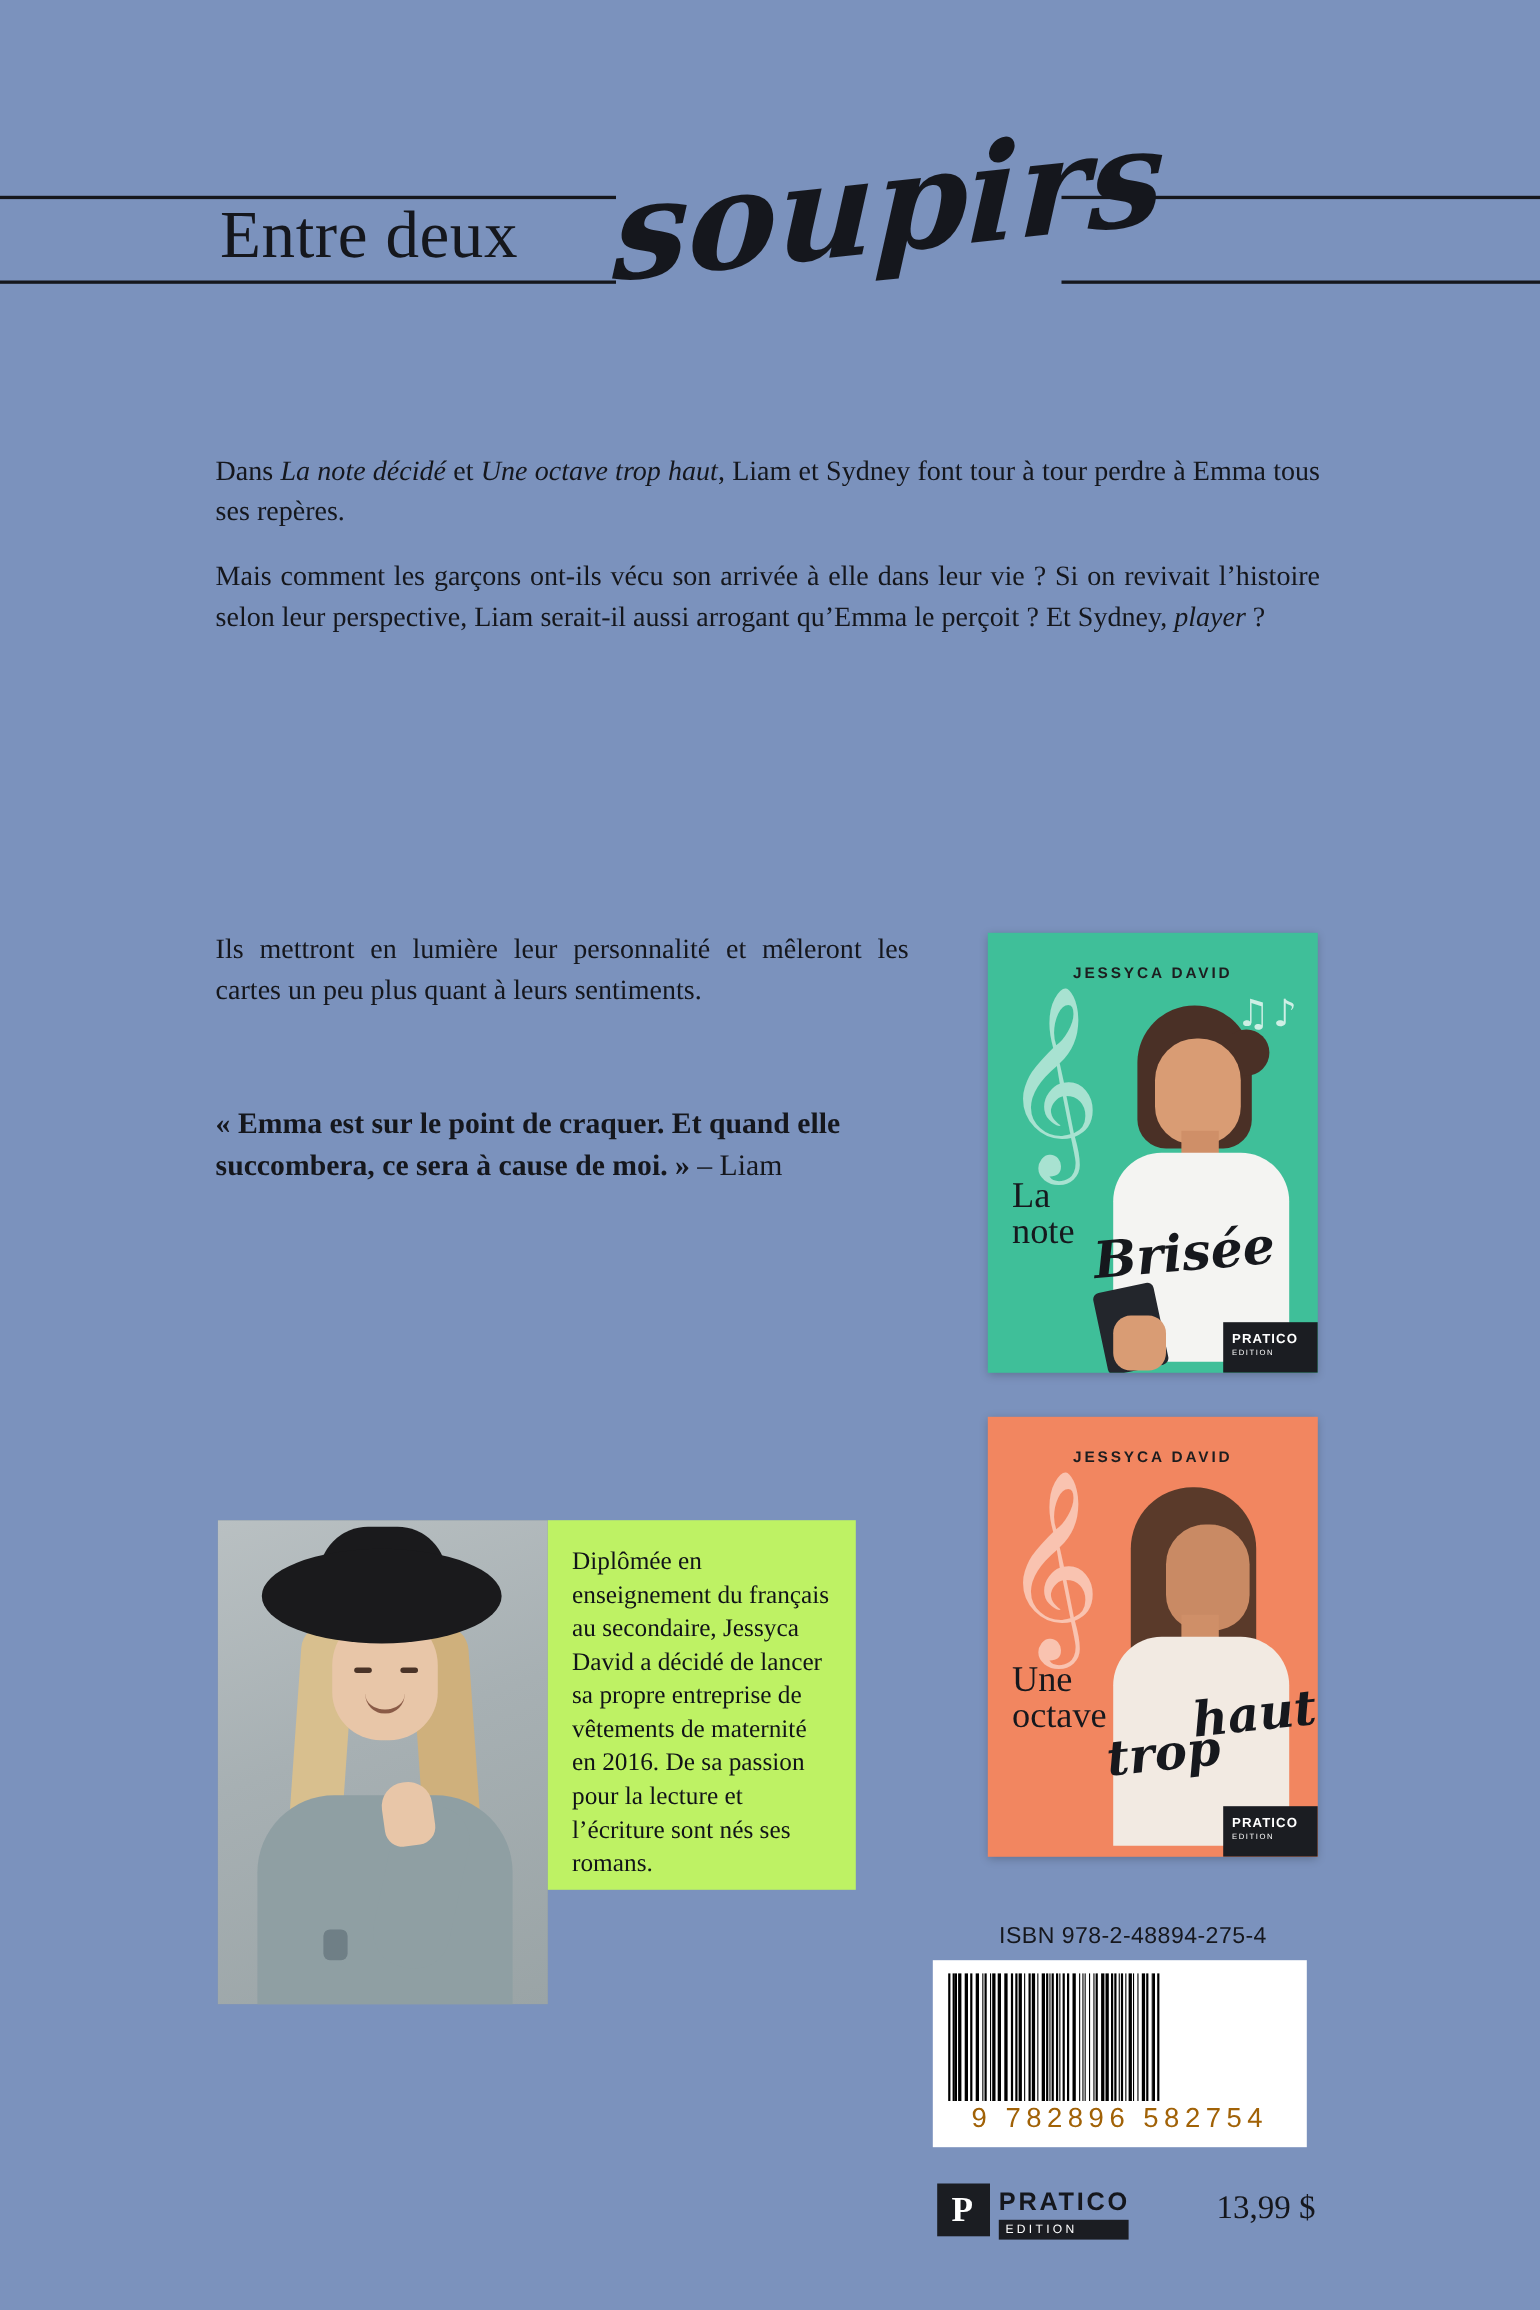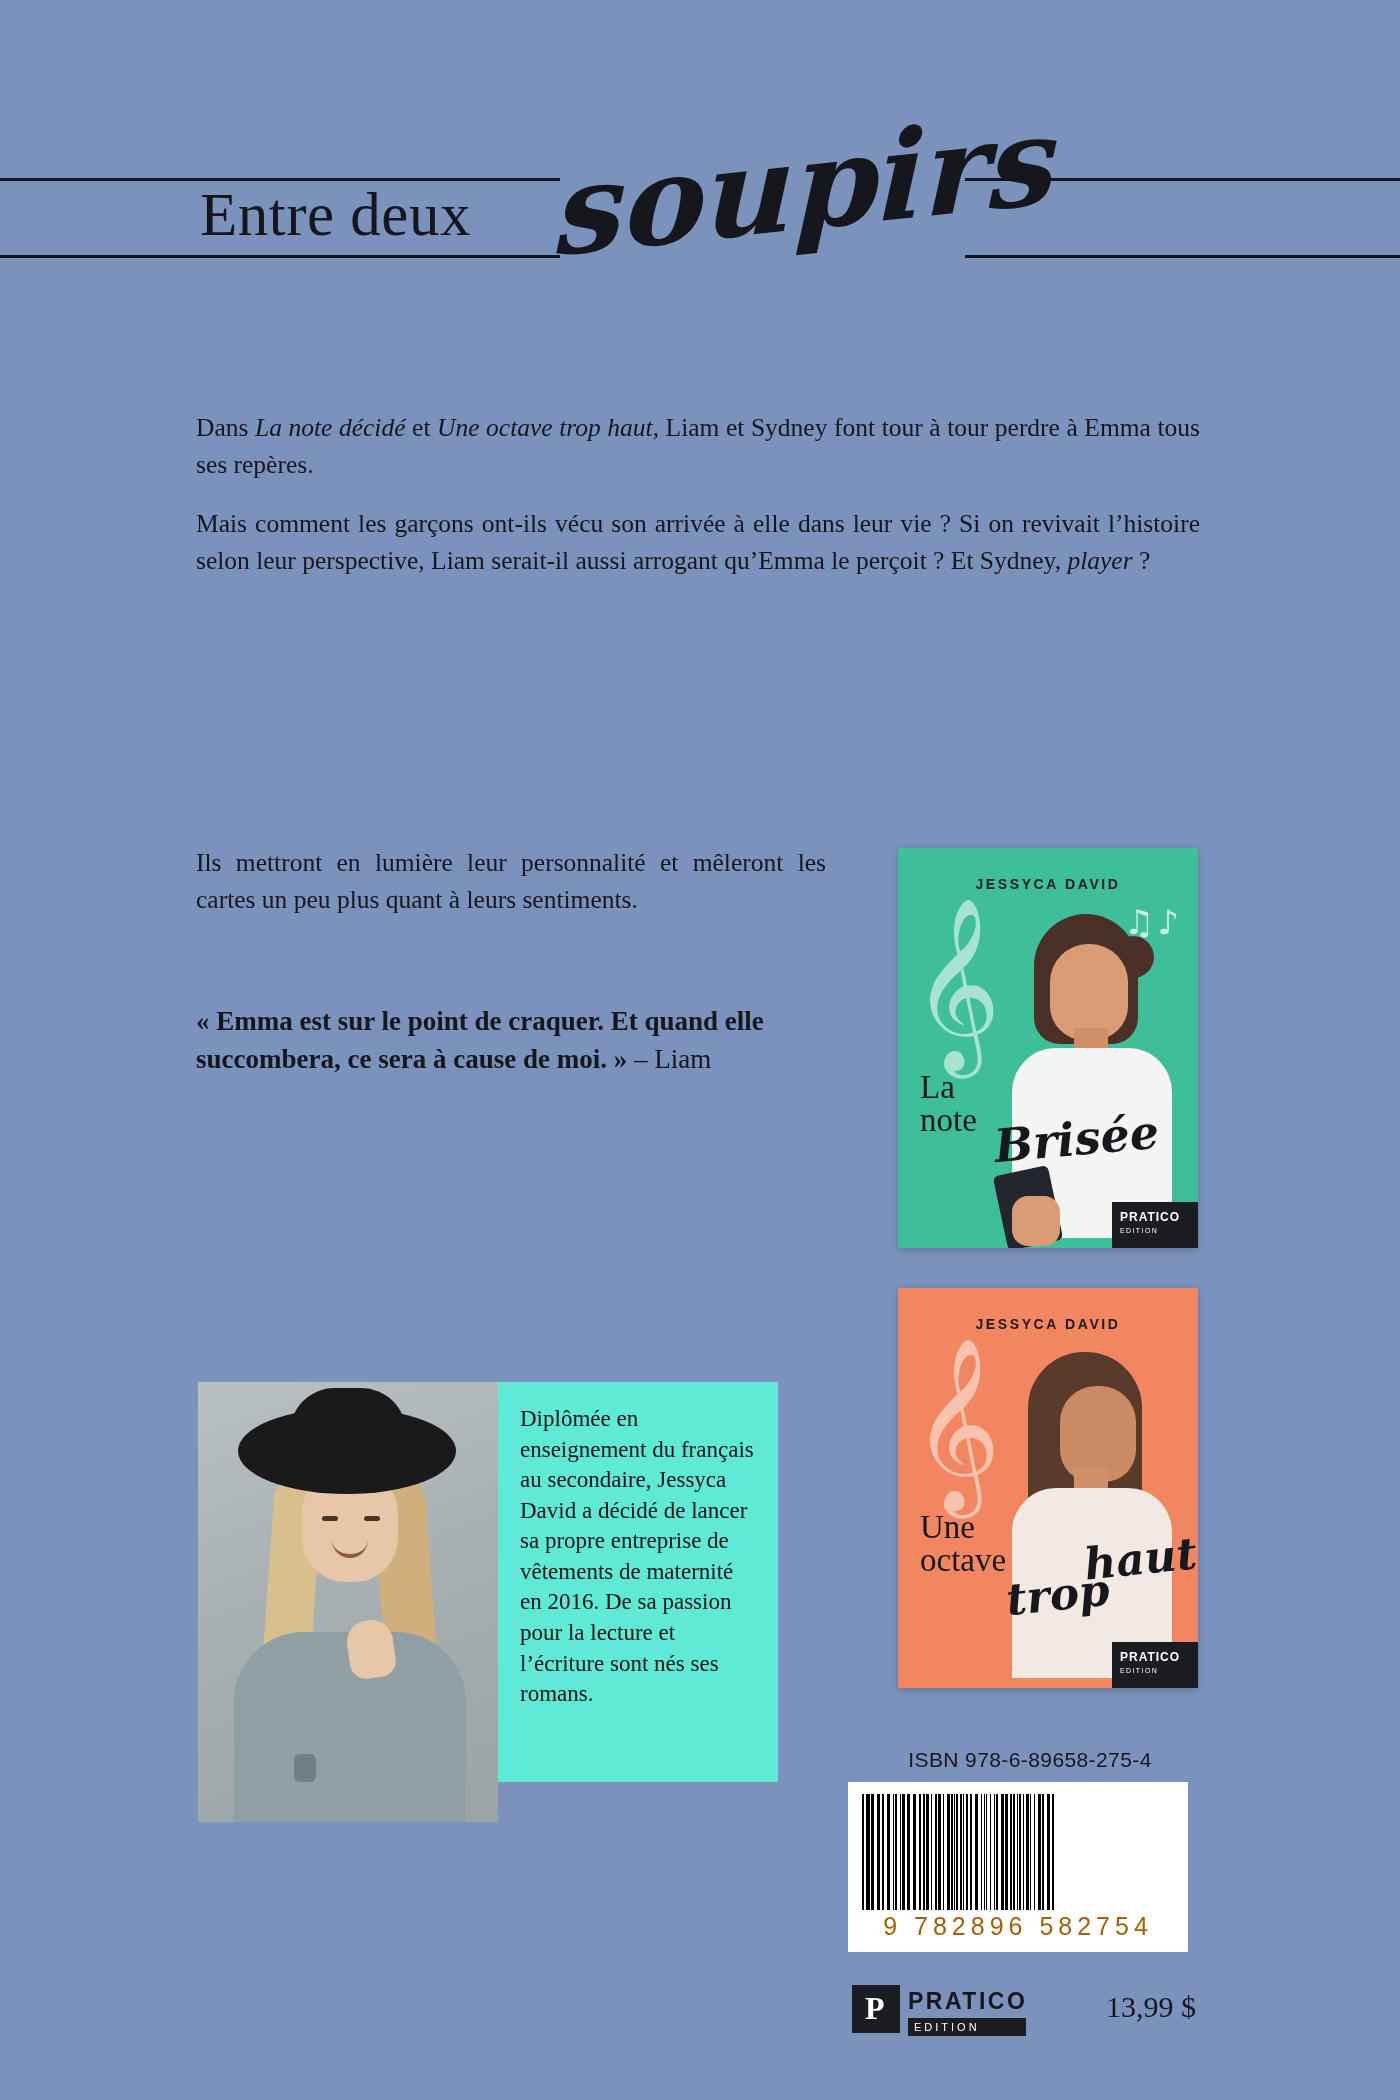--- a/index.html
+++ b/index.html
@@ -121,22 +121,22 @@
     left: 0; top: 0;
     width: 300px;
     height: 440px;
     overflow: hidden;
     background: #8c9aa4;
   }
   .author-bio {
     position: absolute;
     left: 300px; top: 0;
     width: 280px;
-    height: 400px;
-    background: #5eead4;
+    height: 336px;
+    background: #bef264;
     box-sizing: border-box;
     padding: 22px 24px 0 22px;
     font-family: "Liberation Serif", serif;
     font-size: 23px;
     line-height: 1.33;
     color: #111318;
   }
 
   
   .ph-bg { position:absolute; inset:0; background: linear-gradient(160deg,#b9c0c2 0%, #a7b0b3 45%, #9aa4a6 100%); }
@@ -445,21 +445,21 @@
       <div>octave</div>
     </div>
     <div class="cov-title-b c2-trop">trop</div>
     <div class="cov-title-b c2-haut">haut</div>
     <div class="cov-logo">
       <div class="lg1">PRATICO</div>
       <div class="lg2">EDITION</div>
     </div>
   </div>
 
-  <div class="isbn-text">ISBN 978-6-89658-275-4</div>
+  <div class="isbn-text">ISBN 978-2-48894-275-4</div>
   <div class="barcode-box">
     <div class="bars" id="bars">
         <span style="width: 2px;"></span>
         <span style="width: 2px; background: transparent;"></span>
         <span style="width: 2px;"></span>
         <span style="width: 2px;"></span>
         <span style="width: 1px; background: transparent;"></span>
         <span style="width: 3px;"></span>
         <span style="width: 3px; background: transparent;"></span>
         <span style="width: 3px;"></span>

